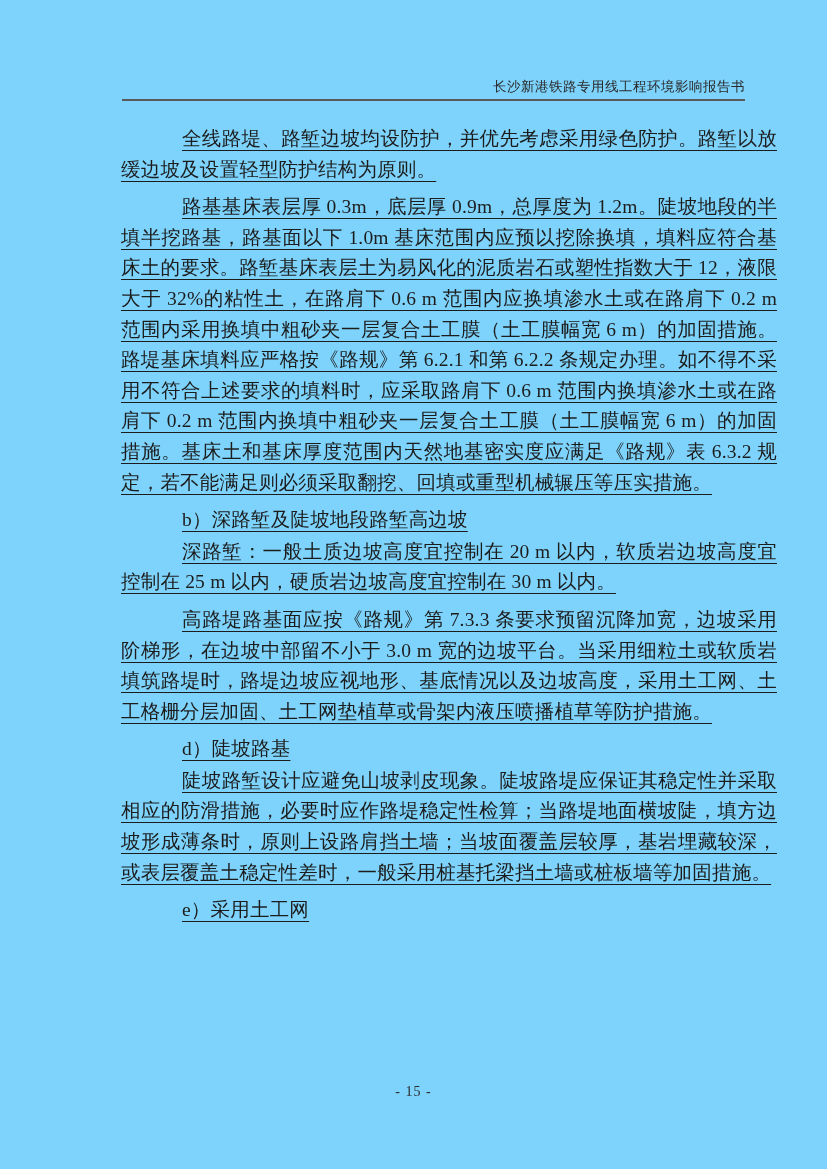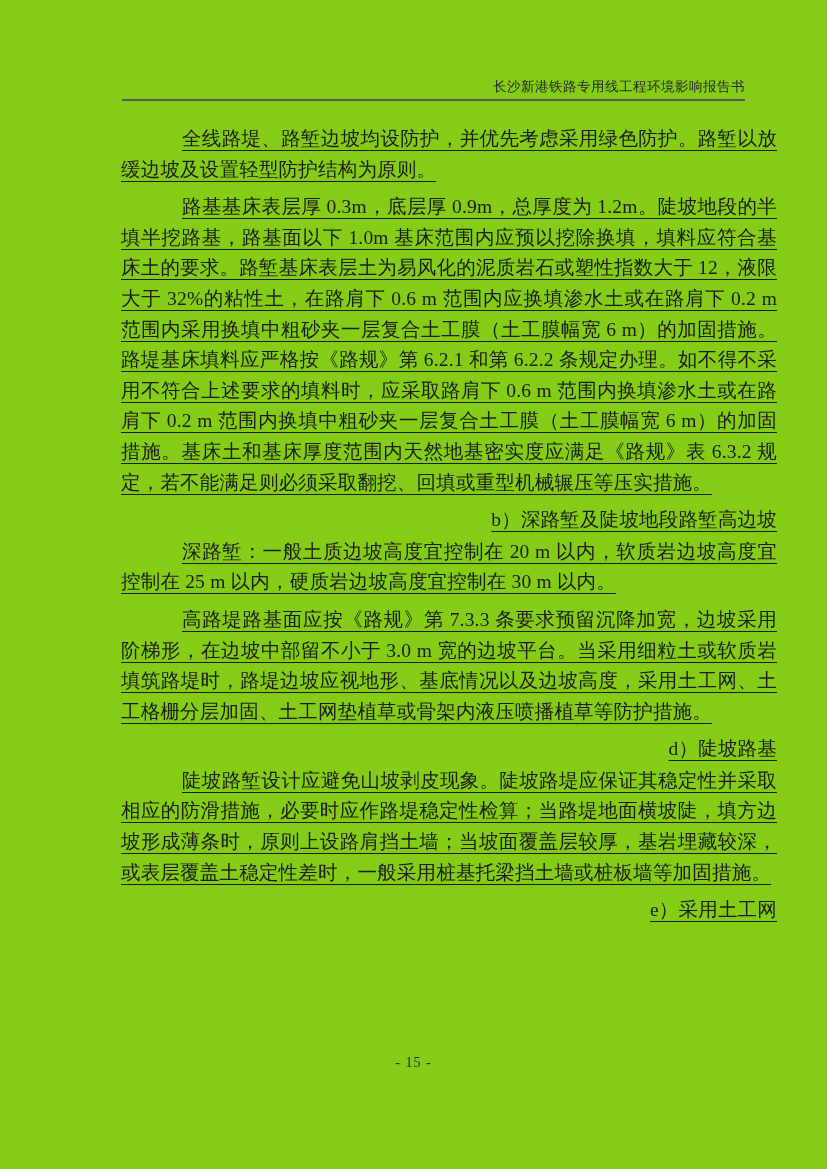--- a/index.html
+++ b/index.html
@@ -4,21 +4,21 @@
 <style>
   html, body {
     margin: 0;
     padding: 0;
     background: #ffffff;
   }
   .page {
     position: relative;
     width: 827px;
     height: 1169px;
-    background: #84cc16;
+    background: #7dd3fc;
     overflow: hidden;
     font-family: "Liberation Serif", "DejaVu Serif", serif;
     color: #1c1c1c;
   }
   .header-title {
     position: absolute;
     top: 78px;
     right: 82px;
     font-size: 13.5px;
     line-height: 18px;
@@ -47,26 +47,26 @@
     line-height: 30.6px;
     letter-spacing: 0.2px;
     text-indent: 61px;
     text-align: justify;
     text-decoration: underline;
     text-decoration-thickness: 1.3px;
     text-underline-offset: 5px;
     text-decoration-color: #1c1c1c;
   }
   .para.heading {
-    text-align: right;
+    text-align: left;
     margin-bottom: 1px;
   }
   .footer {
     position: absolute;
-    top: 1053px;
+    top: 1082px;
     left: 0;
     width: 100%;
     text-align: center;
   }
   .page-number {
     font-size: 14px;
     letter-spacing: 1px;
     color: #2a2a2a;
   }
 </style>

